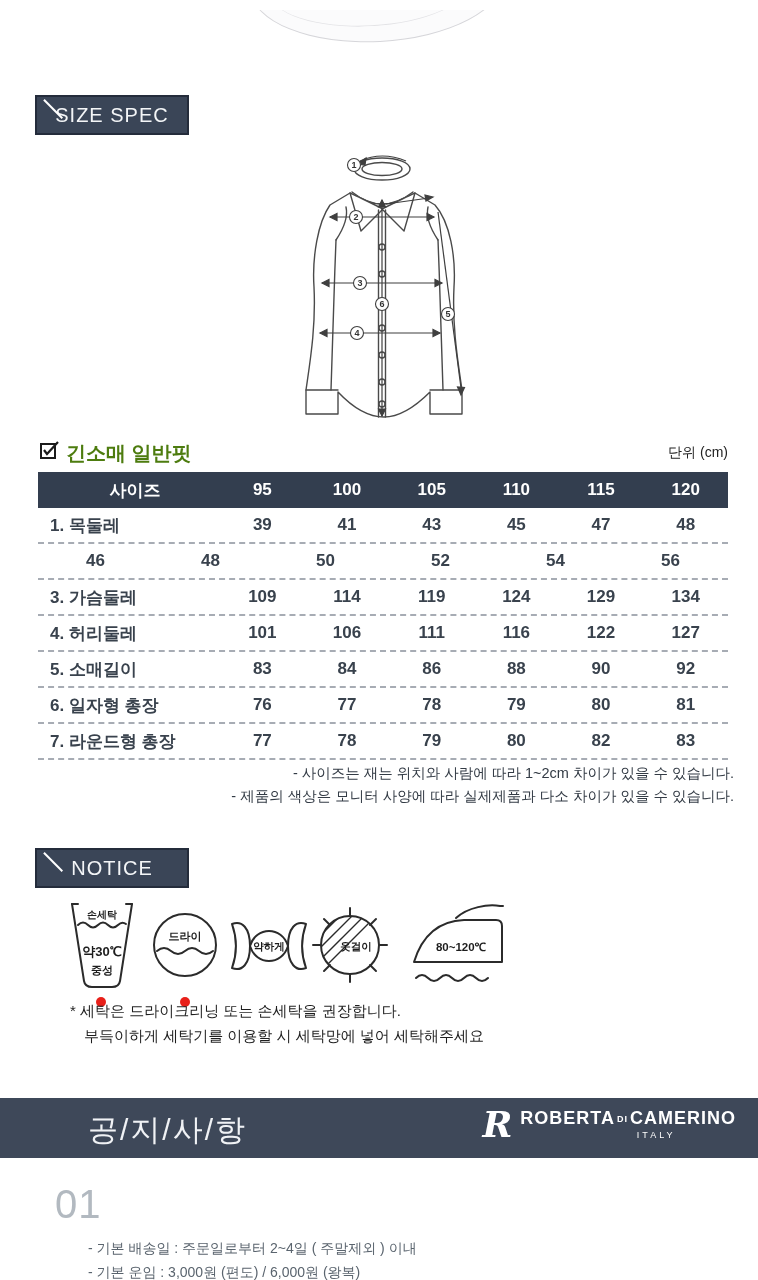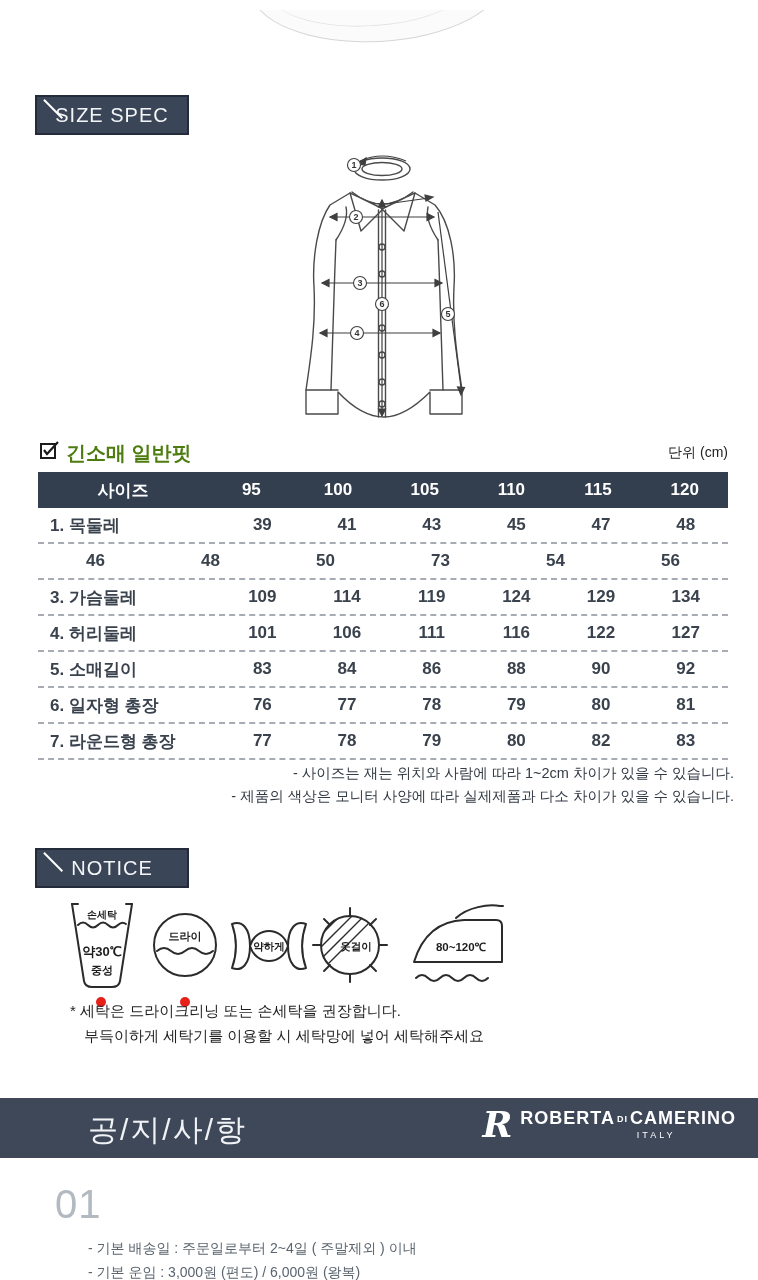--- a/index.html
+++ b/index.html
@@ -30,21 +30,21 @@
   .fit-title{position:absolute;left:26px;top:0;font-size:20px;font-weight:bold;color:#4d7c0f;}
   .fit-check{position:absolute;left:0;top:1px;}
   .unit{position:absolute;right:2px;top:4px;font-size:14px;color:#222;}
 
   
   .table{position:absolute;left:38px;top:462px;width:690px;color:#39424d;}
   .tr{display:flex;height:34px;align-items:center;border-bottom:2px dashed #a7acb4;}
   .tr.th-row{background:#333e4f;color:#fff;height:36px;border-bottom:none;}
   .td{flex:1;text-align:center;font-size:17px;font-weight:bold;}
   .td.label{flex:0 0 170px;text-align:left;padding-left:12px;}
-  .th-row .td.label{text-align:center;padding-left:0;}
+  .th-row .td.label{text-align:center;padding-left:12px;}
 
   
   .table-notes{position:absolute;right:24px;top:752px;text-align:right;font-size:14.5px;
     color:#333b45;line-height:23px;}
 
   
   .care{position:absolute;left:0;top:888px;width:758px;height:100px;}
   .care-icon{position:absolute;top:0;}
   .care-icon svg{display:block;}
   .care-icon text{font-weight:bold;fill:#1d1d1d;}
@@ -177,21 +177,21 @@
       <div class="td">41</div>
       <div class="td">43</div>
       <div class="td">45</div>
       <div class="td">47</div>
       <div class="td">48</div>
     </div>
     <div class="tr">
       <div class="td">46</div>
       <div class="td">48</div>
       <div class="td">50</div>
-      <div class="td">73</div>
+      <div class="td">52</div>
       <div class="td">54</div>
       <div class="td">56</div>
     </div>
     <div class="tr">
       <div class="td label">3. 가슴둘레</div>
       <div class="td">109</div>
       <div class="td">114</div>
       <div class="td">119</div>
       <div class="td">124</div>
       <div class="td">129</div>

